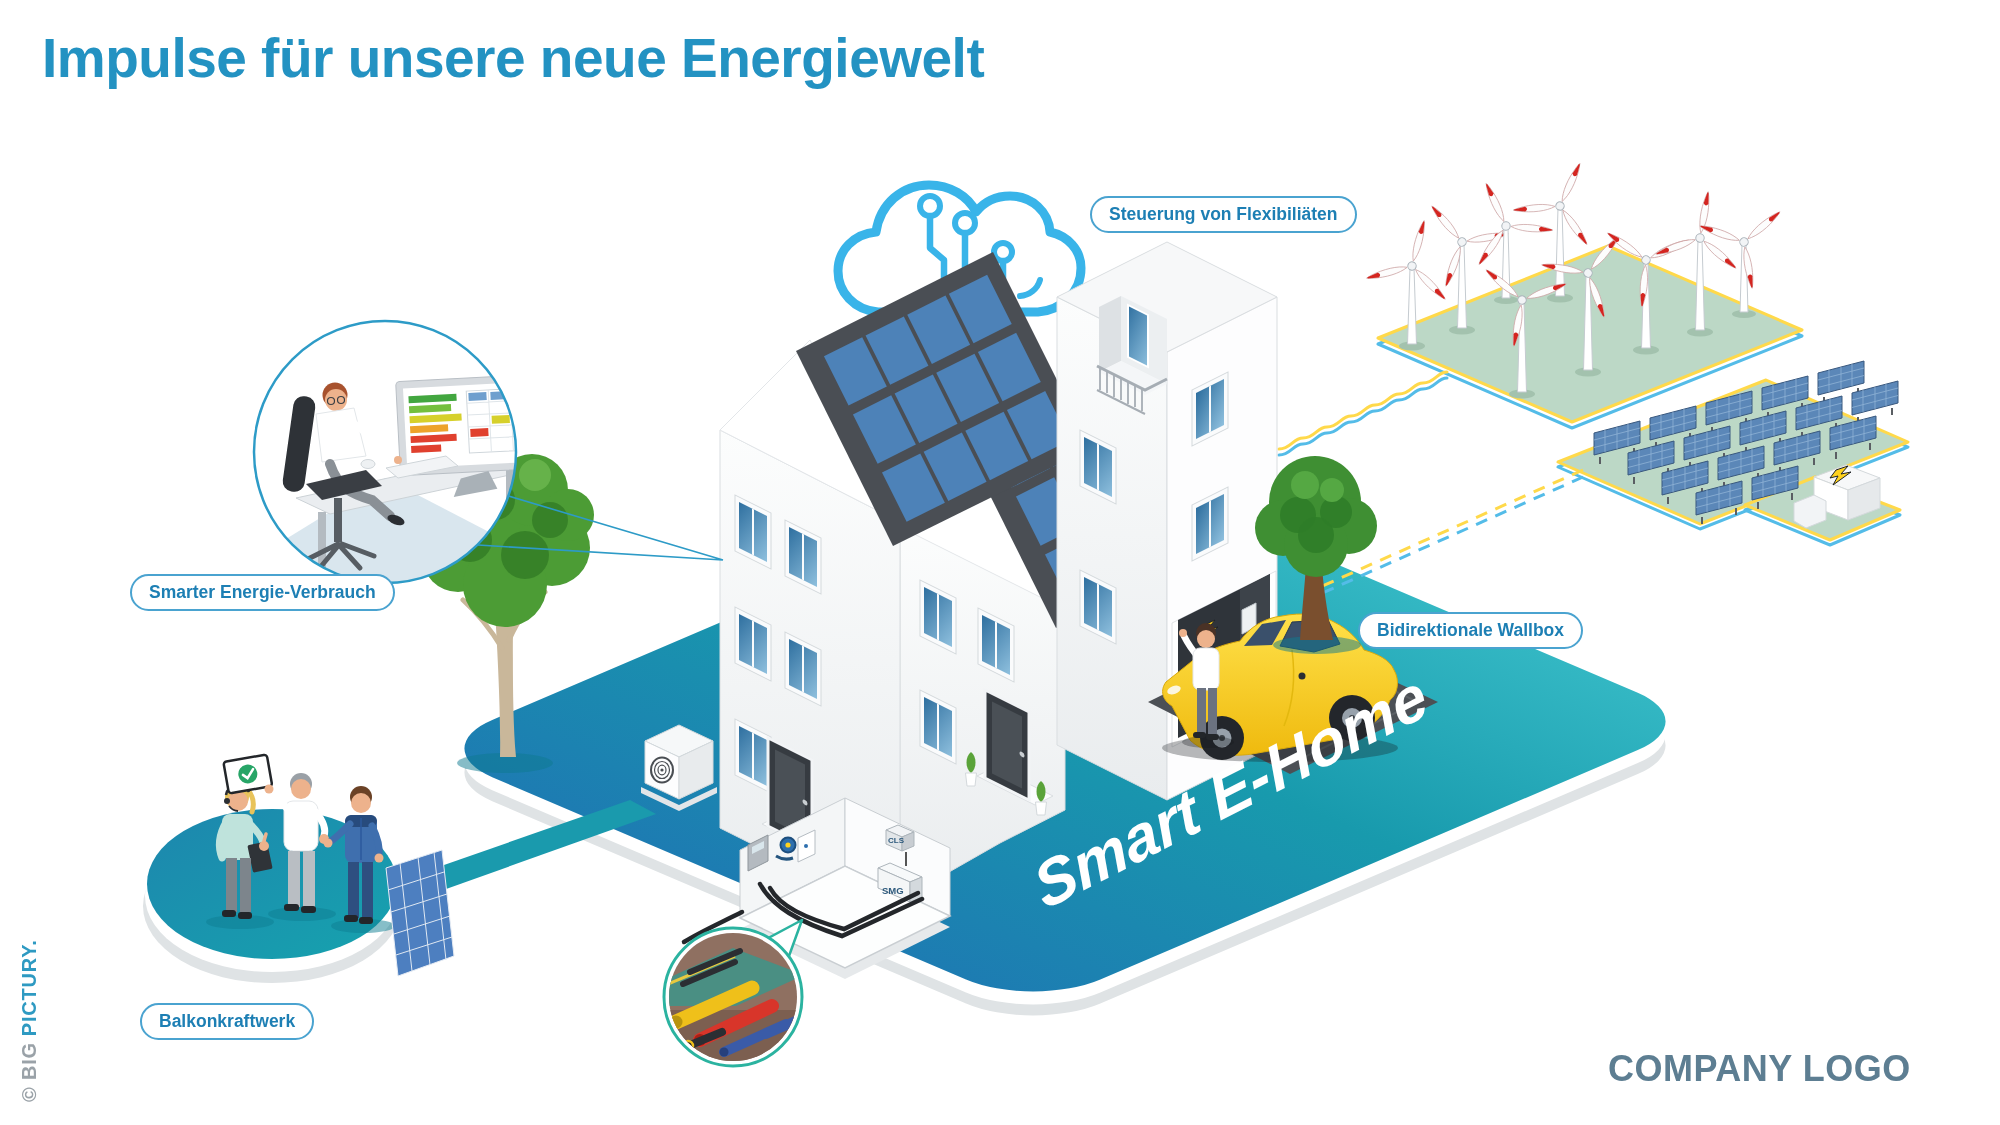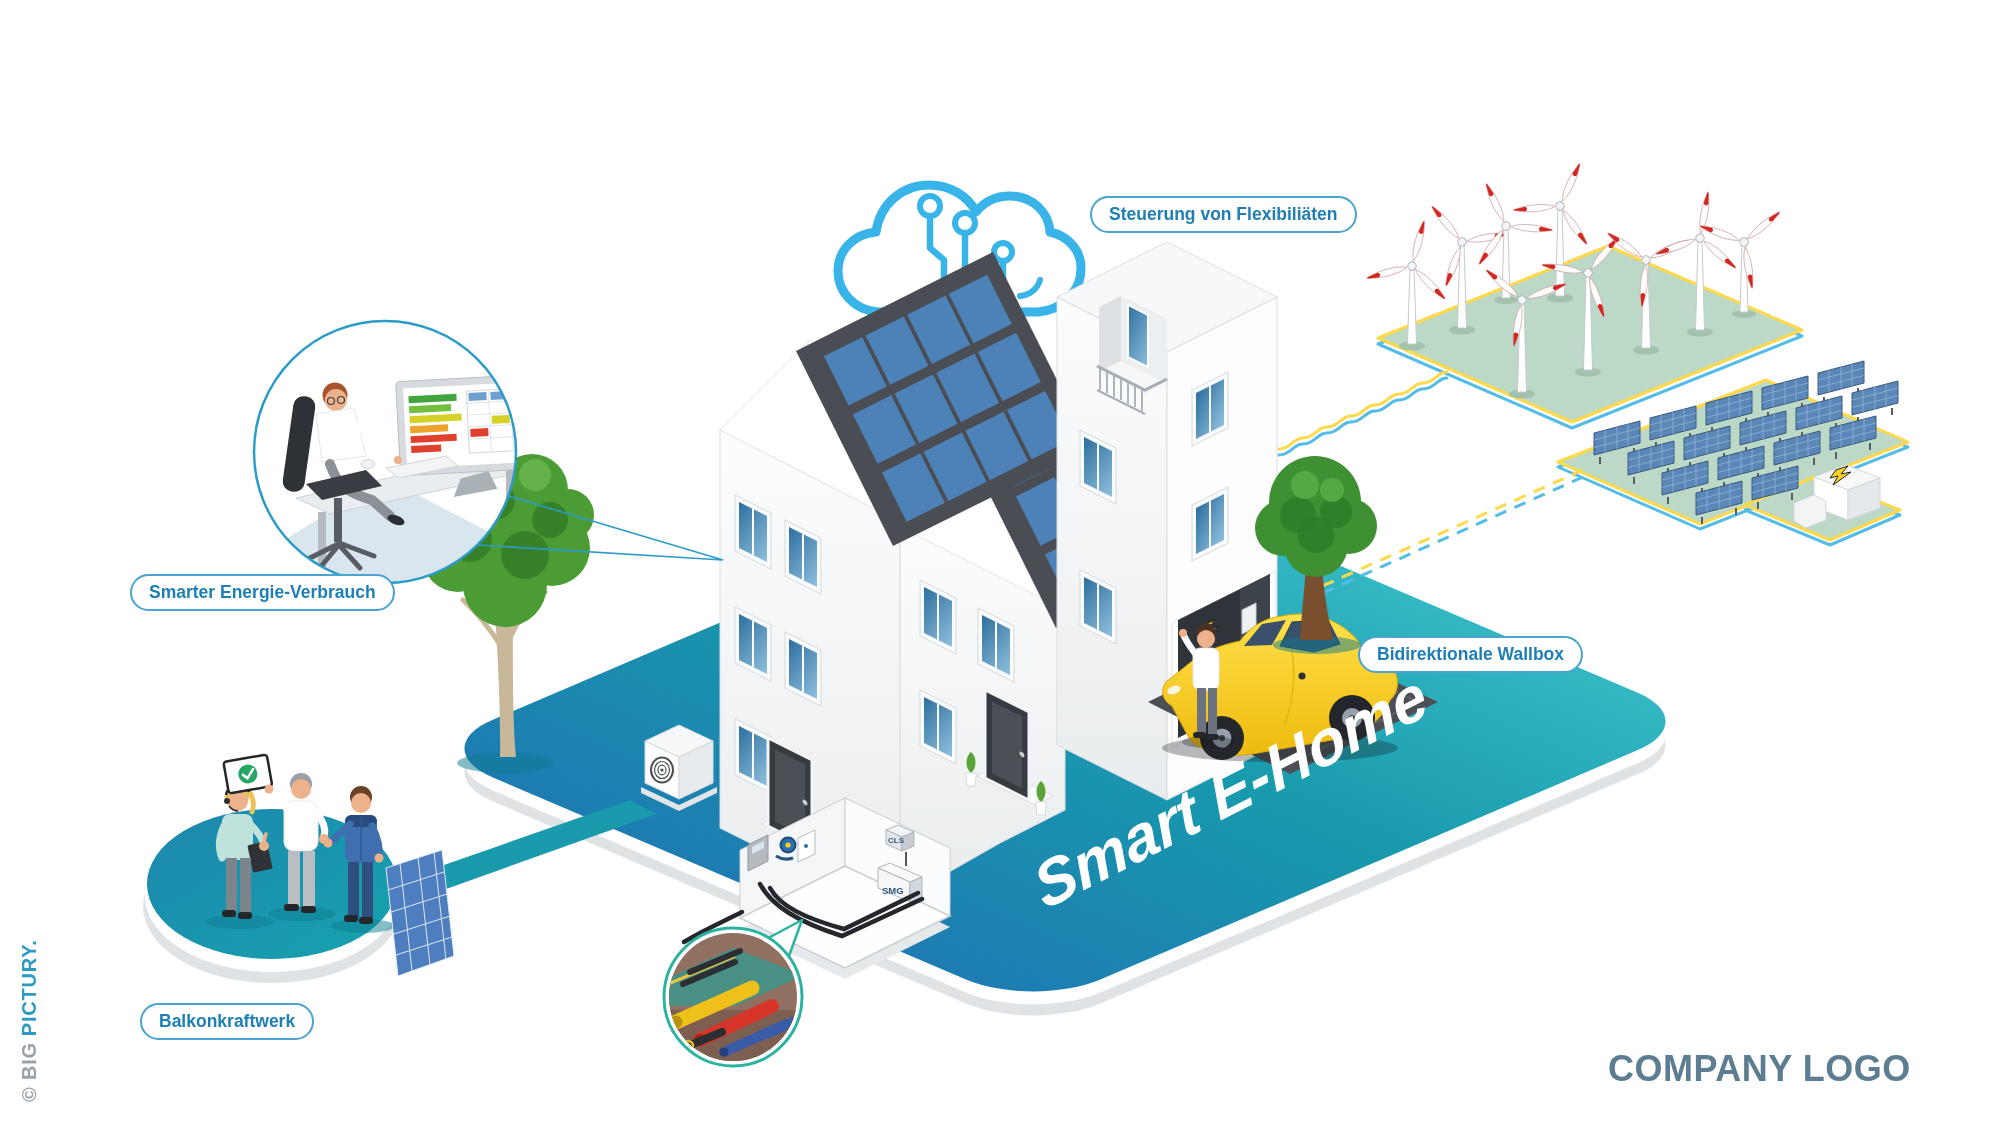--- a/index.html
+++ b/index.html
@@ -5,21 +5,21 @@
   html,body{margin:0;padding:0;background:#fff;}
   .stage{position:relative;width:2000px;height:1125px;background:#ffffff;overflow:hidden;
          font-family:"Liberation Sans",sans-serif;}
   .art{position:absolute;left:0;top:0;}
   .page-title{position:absolute;left:42px;top:26px;margin:0;font-size:55px;font-weight:800;
               color:#2392c2;letter-spacing:-0.5px;}
   .pill{position:absolute;border:2px solid #4aa3d0;border-radius:24px;background:#fff;
         color:#1d7fb4;font-weight:700;font-size:17.5px;padding:6px 17px;white-space:nowrap;}
   .pill-steuerung{left:1090px;top:196px;}
   .pill-smarter{left:130px;top:574px;}
-  .pill-wallbox{left:1358px;top:636px;}
+  .pill-wallbox{left:1358px;top:612px;}
   .pill-balkon{left:140px;top:1003px;}
   .company{position:absolute;left:1608px;top:1048px;font-size:36px;color:#5d7e92;letter-spacing:0.5px;}
   .company .co{font-weight:600;}
   .company .lo{font-weight:800;margin-left:10px;}
   .watermark{position:absolute;left:18px;top:1102px;transform:rotate(-90deg);transform-origin:0 0;
              white-space:nowrap;font-size:20px;font-weight:800;letter-spacing:0.8px;}
   .watermark .wm-gray{color:#9aa2a8;}
   .watermark .wm-blue{color:#2e9ac2;margin-left:6px;}
 </style>
 </head>
@@ -542,20 +542,21 @@
     <path d="M330,464 C338,488 352,494 372,500 L390,516" fill="none" stroke="#8a9096" stroke-width="10" stroke-linecap="round"></path>
     <ellipse cx="396" cy="520" rx="9" ry="4.5" fill="#2b2e33" transform="rotate(20 396 520)"></ellipse>
     <polygon points="306,484 366,470 382,486 322,500" fill="#3a3e44"></polygon>
     <rect x="334" y="498" width="8" height="44" fill="#575d63"></rect>
     <path d="M338,544 L306,560 M342,544 L374,556 M338,546 L318,570 M340,546 L360,568" stroke="#575d63" stroke-width="5" stroke-linecap="round"></path>
   </g>
   <circle cx="385" cy="452" r="131" fill="none" stroke="#2d9bc7" stroke-width="2.5"></circle>
 </g>
 </svg>
 
+<h1 class="page-title">Impulse für unsere neue Energiewelt</h1>
 
 <div class="pill pill-smarter">Smarter Energie-Verbrauch</div>
 <div class="pill pill-steuerung">Steuerung von Flexibiliäten</div>
 <div class="pill pill-wallbox">Bidirektionale Wallbox</div>
 <div class="pill pill-balkon">Balkonkraftwerk</div>
 
 <div class="company">
   <span class="co">COMPANY</span><span class="lo">LOGO</span>
 </div>
 

